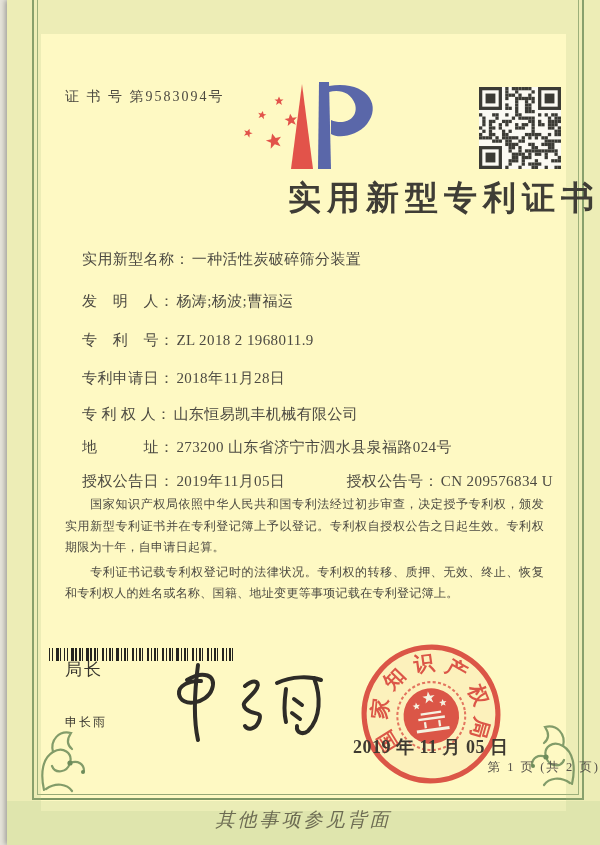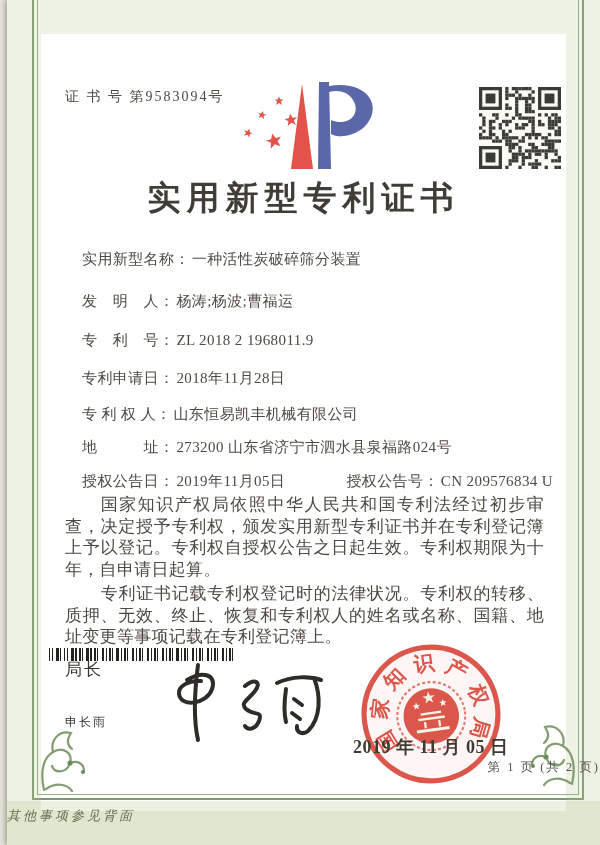--- a/index.html
+++ b/index.html
@@ -5,57 +5,57 @@
   html,body{margin:0;padding:0;}
   body{
     width:600px;height:845px;overflow:hidden;
     background:#c9c7bf;
     font-family:"Liberation Serif","DejaVu Serif",serif;
     position:relative;
   }
   .scan{position:absolute;inset:0;background:#e6e4da;}
   .page{
     position:absolute;left:7px;top:0;right:0;bottom:0;
-    background:#ffffff;
+    background:#fef9c3;
     box-shadow:-2px 0 5px rgba(0,0,0,.30);
   }
   .tint{position:absolute;inset:0;box-shadow:inset 0 0 0 34px rgba(176,198,138,.22);pointer-events:none;}
   .bottom-band{position:absolute;left:0;right:0;bottom:0;height:44px;background:rgba(186,208,150,.28);pointer-events:none;}
   .frame{position:absolute;left:25px;right:16px;top:-30px;bottom:45px;border:2px solid rgba(93,126,77,.8);pointer-events:none;}
   .frame::after{content:"";position:absolute;inset:3px;border:1px solid rgba(93,126,77,.65);}
   .abs{position:absolute;}
   .cert-no{left:58px;top:88px;font-size:14px;letter-spacing:2px;color:#4b4940;}
   .logo{left:226px;top:76px;width:162px;height:106px;}
   .qr{left:472px;top:87px;width:82px;height:82px;}
-  .title{left:0;right:0;top:176px;text-align:center;font-size:33px;font-weight:bold;
+  .title{left:0;right:0;top:176px;text-align:right;font-size:33px;font-weight:bold;
          letter-spacing:6px;color:#3f3d36;margin:0;}
   .row{position:absolute;left:58px;font-size:15px;color:#4c4a42;letter-spacing:.4px;white-space:nowrap;}
   .row .lbl{color:#4c4a42;margin-left:17px;}
   .row .val{margin-left:2px;}
   .pair2{display:inline-block;margin-left:40px;}
-  .bodytext{position:absolute;left:58px;right:56px;top:494px;font-size:17px;line-height:21.5px;
+  .bodytext{position:absolute;left:58px;right:56px;top:494px;font-size:12px;line-height:21.5px;
             text-align:justify;color:#4c4a42;}
   .bodytext p{margin:0 0 3px 0;text-indent:2.1em;letter-spacing:.3px;}
   .barcode{left:42px;top:648px;width:184px;height:13px;
     background:repeating-linear-gradient(90deg,
       #24241f 0px,#24241f 1.5px,transparent 1.5px,transparent 3px,
       #24241f 3px,#24241f 4px,transparent 4px,transparent 7.5px,
       #24241f 7.5px,#24241f 10px,transparent 10px,transparent 11.5px,
       #24241f 11.5px,#24241f 12.5px,transparent 12.5px,transparent 15px);
   }
   .sig-title{left:58px;top:658px;font-size:17px;color:#37352e;letter-spacing:2px;}
   .sig-name{left:58px;top:714px;font-size:12px;color:#37352e;letter-spacing:2px;}
   .signature{left:150px;top:658px;width:185px;height:88px;}
   .seal{left:352px;top:642px;width:144px;height:144px;transform:rotate(-8deg);opacity:.92;}
   .seal-char{font-size:20px;font-weight:bold;fill:#d9493d;text-anchor:middle;
              font-family:"Liberation Serif","DejaVu Serif",serif;}
   .seal-date{left:346px;top:735px;width:164px;text-align:left;font-size:18px;
              font-weight:bold;color:#3e3a31;letter-spacing:.5px;}
   .page-no{left:0;right:0;top:759px;text-align:right;font-size:12.5px;color:#56534b;letter-spacing:2px;}
-  .back-note{left:0;right:0;top:807px;font-size:13px;color:#6d6c53;
+  .back-note{left:0;right:0;top:807px;text-align:center;font-size:19px;color:#6d6c53;
              font-style:italic;letter-spacing:3px;}
   .corner{position:absolute;width:62px;height:68px;}
   .corner-l{left:29px;top:726px;}
   .corner-r{right:20px;top:720px;transform:scaleX(-1);}
 </style>
 </head>
 <body>
 
 <div class="scan">
   <div class="page">

